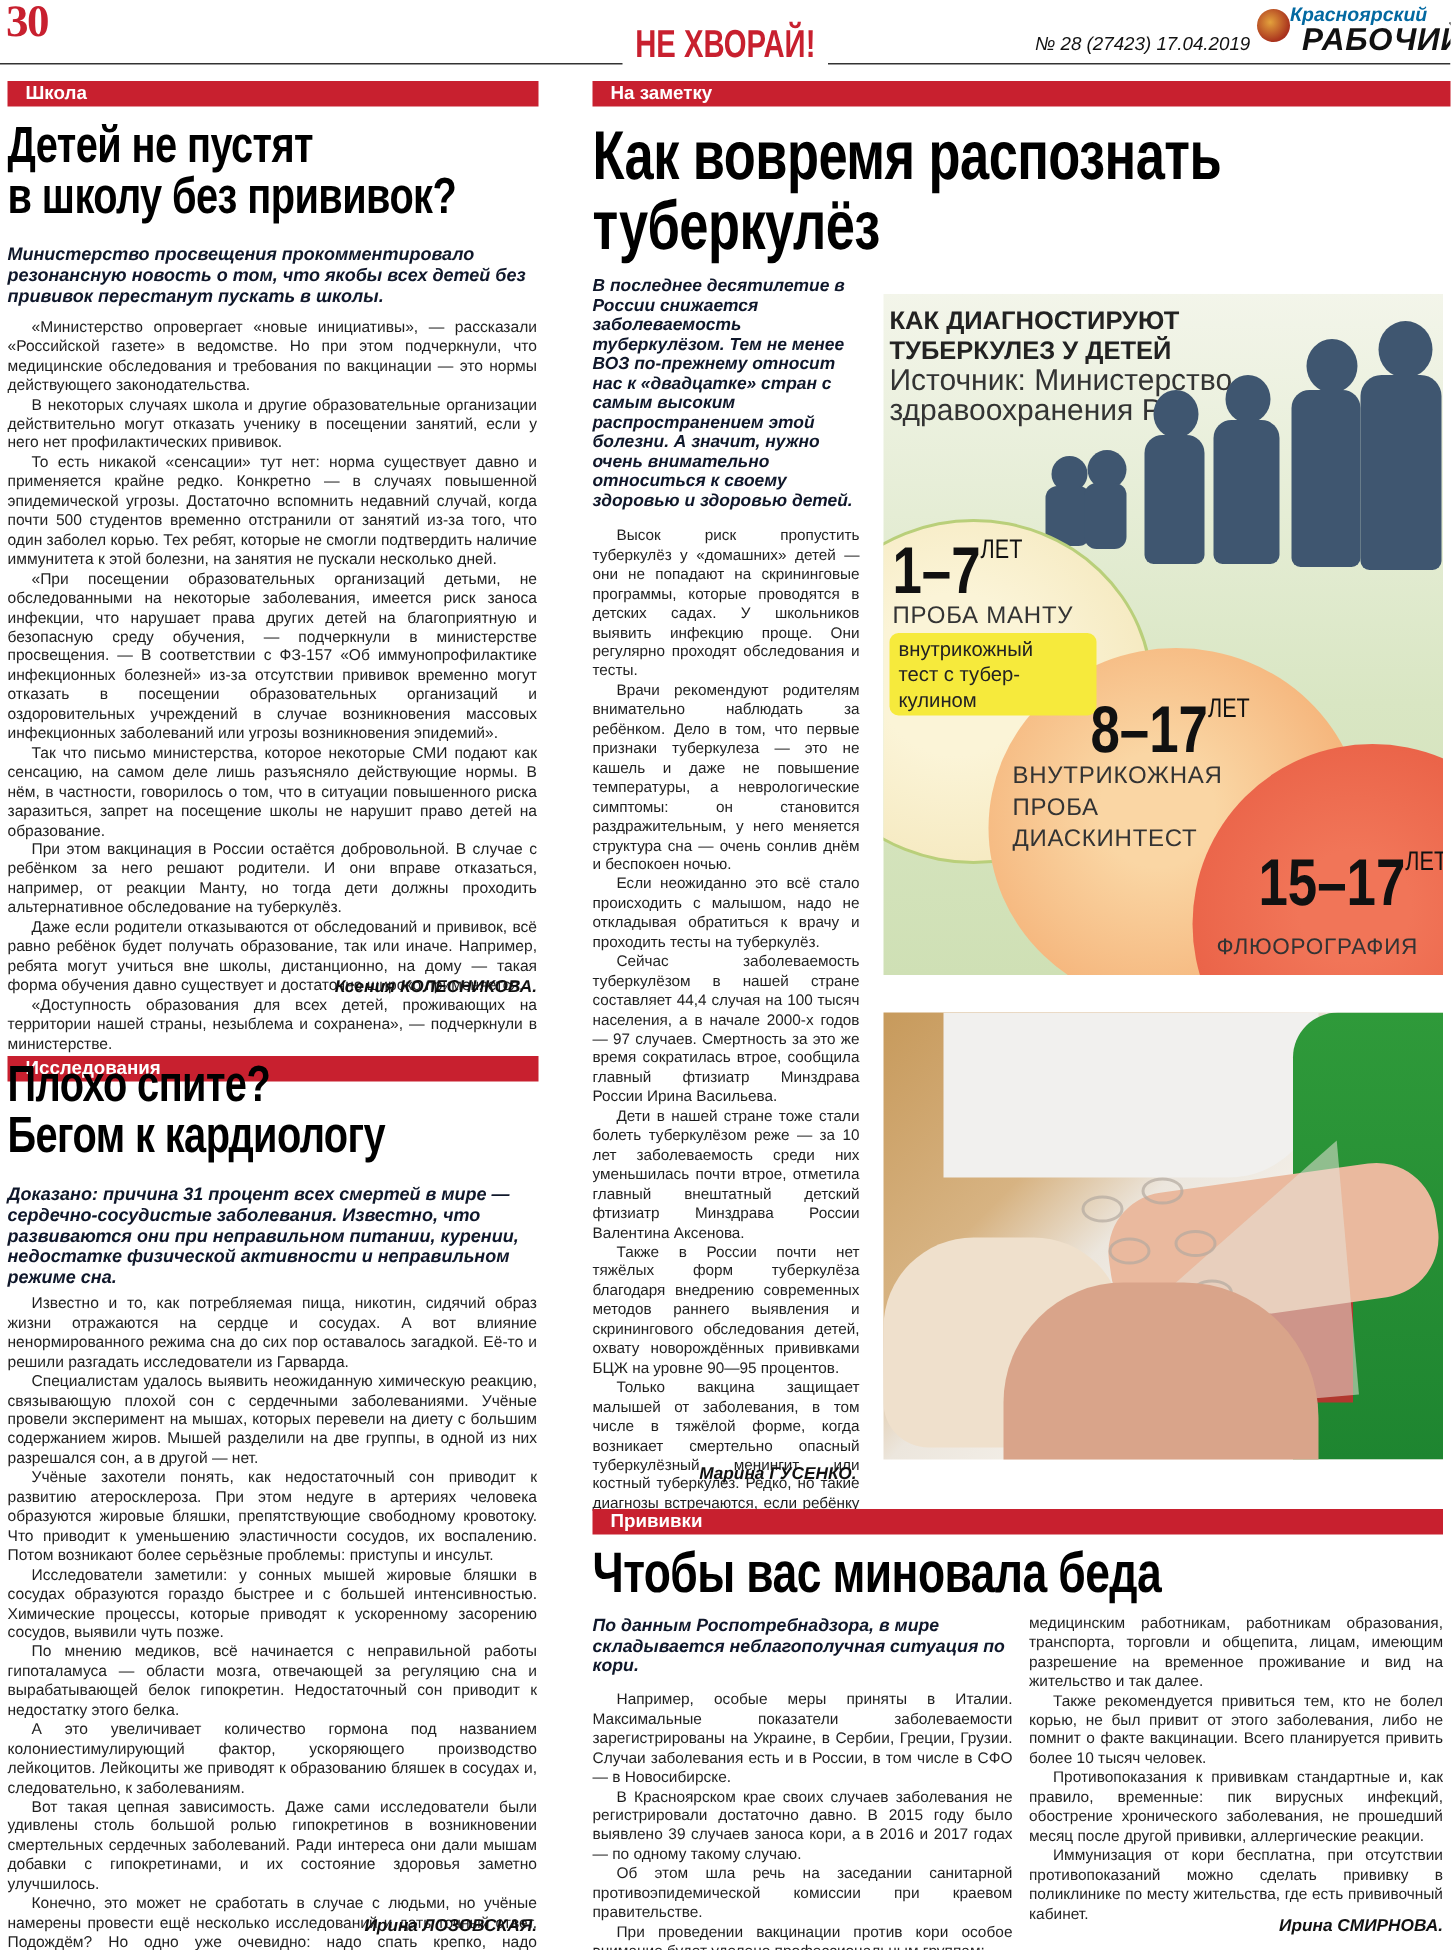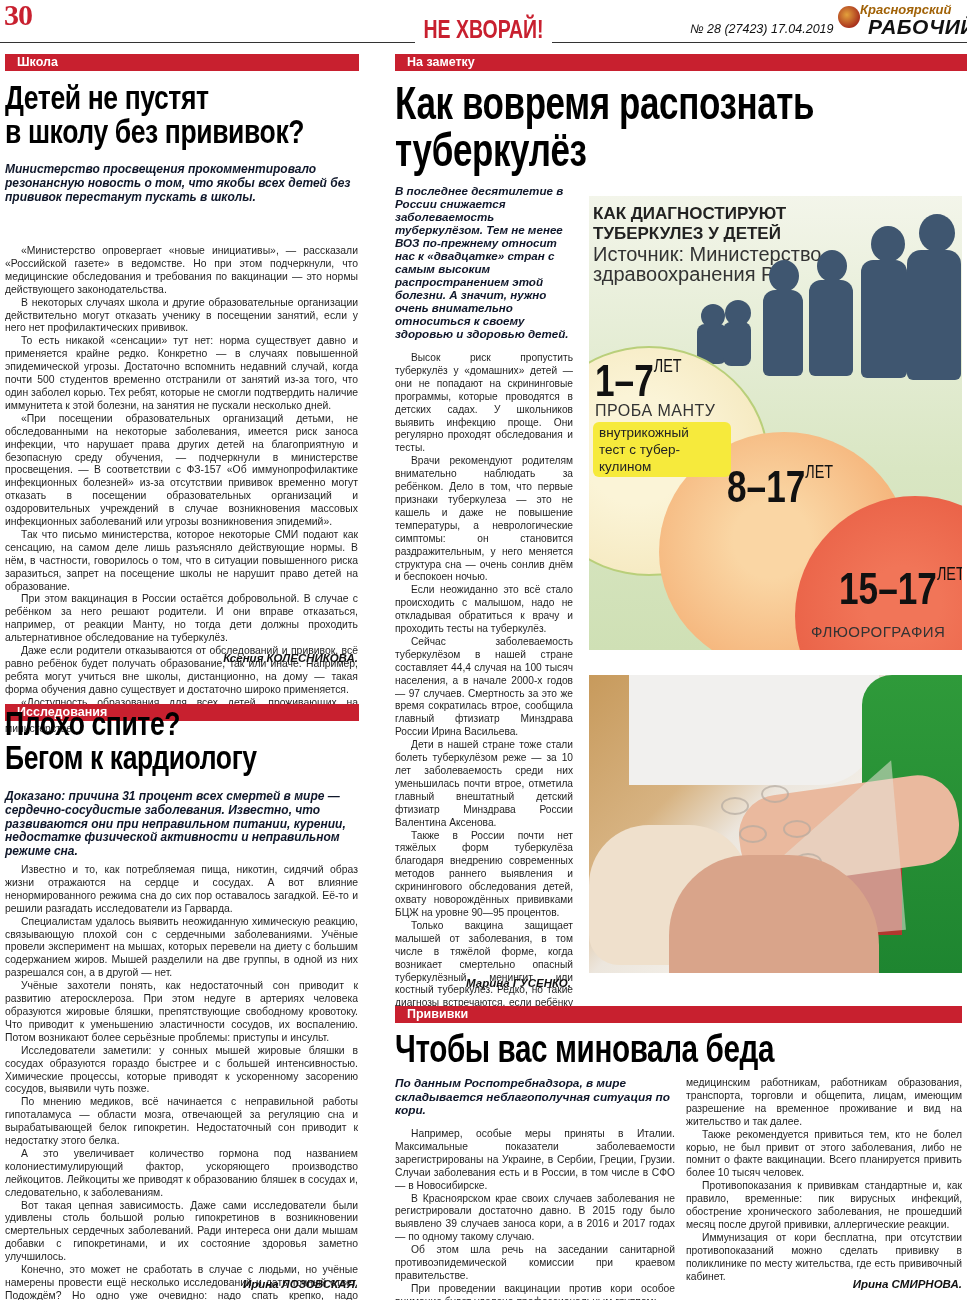--- a/index.html
+++ b/index.html
@@ -7,21 +7,21 @@
   body { font-family: "Liberation Sans", sans-serif; color: #1a1a1a; position: relative; }
 
   
   .masthead { position: absolute; left: 0; top: 0; width: 967px; height: 48px; }
   .page-num { position: absolute; left: 4px; top: -2px; font-family: "Liberation Serif", serif; font-weight: bold; font-size: 30px; color: #c8202f; letter-spacing: -1px; }
   .rubric-title { position: absolute; left: 0; width: 967px; top: 14px; text-align: center; font-family: "Liberation Sans Narrow", "Liberation Sans", sans-serif; font-weight: bold; font-size: 26px; color: #c8202f; transform: scaleX(0.75); letter-spacing: 0px; }
   .masthead-rule { position: absolute; top: 42px; height: 1px; background: #333; }
   .issue { position: absolute; left: 690px; top: 22px; font-style: italic; font-size: 12.5px; color: #111; }
   .logo { position: absolute; left: 838px; top: 2px; width: 128px; height: 36px; }
   .logo .emblem { position: absolute; left: 0; top: 4px; width: 22px; height: 22px; border-radius: 50%; background: radial-gradient(circle at 40% 40%, #e3a13c, #a9321d 70%); }
-  .logo .l1 { position: absolute; left: 22px; top: 0; font-style: italic; font-weight: bold; font-size: 13px; color: #a16207; white-space: nowrap; }
+  .logo .l1 { position: absolute; left: 22px; top: 0; font-style: italic; font-weight: bold; font-size: 13px; color: #0369a1; white-space: nowrap; }
   .logo .l2 { position: absolute; left: 30px; top: 13px; font-style: italic; font-weight: bold; font-size: 21px; color: #111; letter-spacing: 0.5px; white-space: nowrap; }
 
   
   .section-bar { position: absolute; height: 17px; background: #c8202f; color: #fff; font-weight: bold; font-size: 12.5px; padding-left: 12px; line-height: 17px; }
 
   
   .headline { position: absolute; font-family: "Liberation Sans", sans-serif; font-weight: bold; color: #000; line-height: 1.0; transform-origin: left top; letter-spacing: -0.5px; }
   .lead { position: absolute; font-style: italic; font-weight: bold; color: #0f172a; line-height: 1.15; }
   .body { position: absolute; font-size: 10.4px; line-height: 12.9px; text-align: justify; color: #1f1f1f; }
   .body p { text-indent: 16px; }
@@ -68,21 +68,21 @@
   </div>
 </div>
 
 <div>
   <div class="section-bar" style="left:5px;top:54px;width:354px;">Школа</div>
   <div class="headline" style="left:5px;top:80px;font-size:34px;transform:scaleX(0.78);width:460px;">
     <div>Детей не пустят</div>
     <div>в школу без прививок?</div>
   </div>
   <div class="lead" style="left:5px;top:163px;width:350px;font-size:12px;">Министерство просвещения прокомментировало резонансную новость о том, что якобы всех детей без прививок перестанут пускать в школы.</div>
-  <div class="body" style="left:5px;top:213px;width:353px;margin-top:32px;">
+  <div class="body" style="left:5px;top:213px;width:353px;">
     <p>«Министерство опровергает «новые инициативы», — рассказали «Российской газете» в ведомстве. Но при этом подчеркнули, что медицинские обследования и требования по вакцинации — это нормы действующего законодательства.</p>
     <p>В некоторых случаях школа и другие образовательные организации действительно могут отказать ученику в посещении занятий, если у него нет профилактических прививок.</p>
     <p>То есть никакой «сенсации» тут нет: норма существует давно и применяется крайне редко. Конкретно — в случаях повышенной эпидемической угрозы. Достаточно вспомнить недавний случай, когда почти 500 студентов временно отстранили от занятий из-за того, что один заболел корью. Тех ребят, которые не смогли подтвердить наличие иммунитета к этой болезни, на занятия не пускали несколько дней.</p>
     <p>«При посещении образовательных организаций детьми, не обследованными на некоторые заболевания, имеется риск заноса инфекции, что нарушает права других детей на благоприятную и безопасную среду обучения, — подчеркнули в министерстве просвещения. — В соответствии с ФЗ-157 «Об иммунопрофилактике инфекционных болезней» из-за отсутствии прививок временно могут отказать в посещении образовательных организаций и оздоровительных учреждений в случае возникновения массовых инфекционных заболеваний или угрозы возникновения эпидемий».</p>
     <p>Так что письмо министерства, которое некоторые СМИ подают как сенсацию, на самом деле лишь разъясняло действующие нормы. В нём, в частности, говорилось о том, что в ситуации повышенного риска заразиться, запрет на посещение школы не нарушит право детей на образование.</p>
     <p>При этом вакцинация в России остаётся добровольной. В случае с ребёнком за него решают родители. И они вправе отказаться, например, от реакции Манту, но тогда дети должны проходить альтернативное обследование на туберкулёз.</p>
     <p>Даже если родители отказываются от обследований и прививок, всё равно ребёнок будет получать образование, так или иначе. Например, ребята могут учиться вне школы, дистанционно, на дому — такая форма обучения давно существует и достаточно широко применяется.</p>
     <p>«Доступность образования для всех детей, проживающих на территории нашей страны, незыблема и сохранена», — подчеркнули в министерстве.</p>
   </div>
   <div class="byline" style="left:5px;top:652px;width:353px;">Ксения КОЛЕСНИКОВА.</div>
@@ -161,20 +161,25 @@
     <div class="ig-label" style="left:6px;top:204px;">ПРОБА МАНТУ</div>
     <div class="ig-note" style="left:4px;top:226px;width:138px;">
       <div>внутрикожный</div>
       <div>тест с тубер-</div>
       <div>кулином</div>
     </div>
 
     <div class="age" style="left:138px;top:266px;font-size:44px;">
       <span>8–17</span><span class="let">ЛЕТ</span>
     </div>
+    <div class="ig-label" style="left:86px;top:311px;">
+      <div>ВНУТРИКОЖНАЯ</div>
+      <div>ПРОБА</div>
+      <div>ДИАСКИНТЕСТ</div>
+    </div>
 
     <div class="age" style="left:250px;top:368px;font-size:44px;">
       <span>15–17</span><span class="let">ЛЕТ</span>
     </div>
     <div class="ig-label" style="left:222px;top:425px;font-size:15px;">ФЛЮОРОГРАФИЯ</div>
   </div>
 
   <div class="photo" title="Проверка пробы Манту линейкой на руке ребёнка">
     <div class="bg-white"></div>
     <div class="green"></div>

